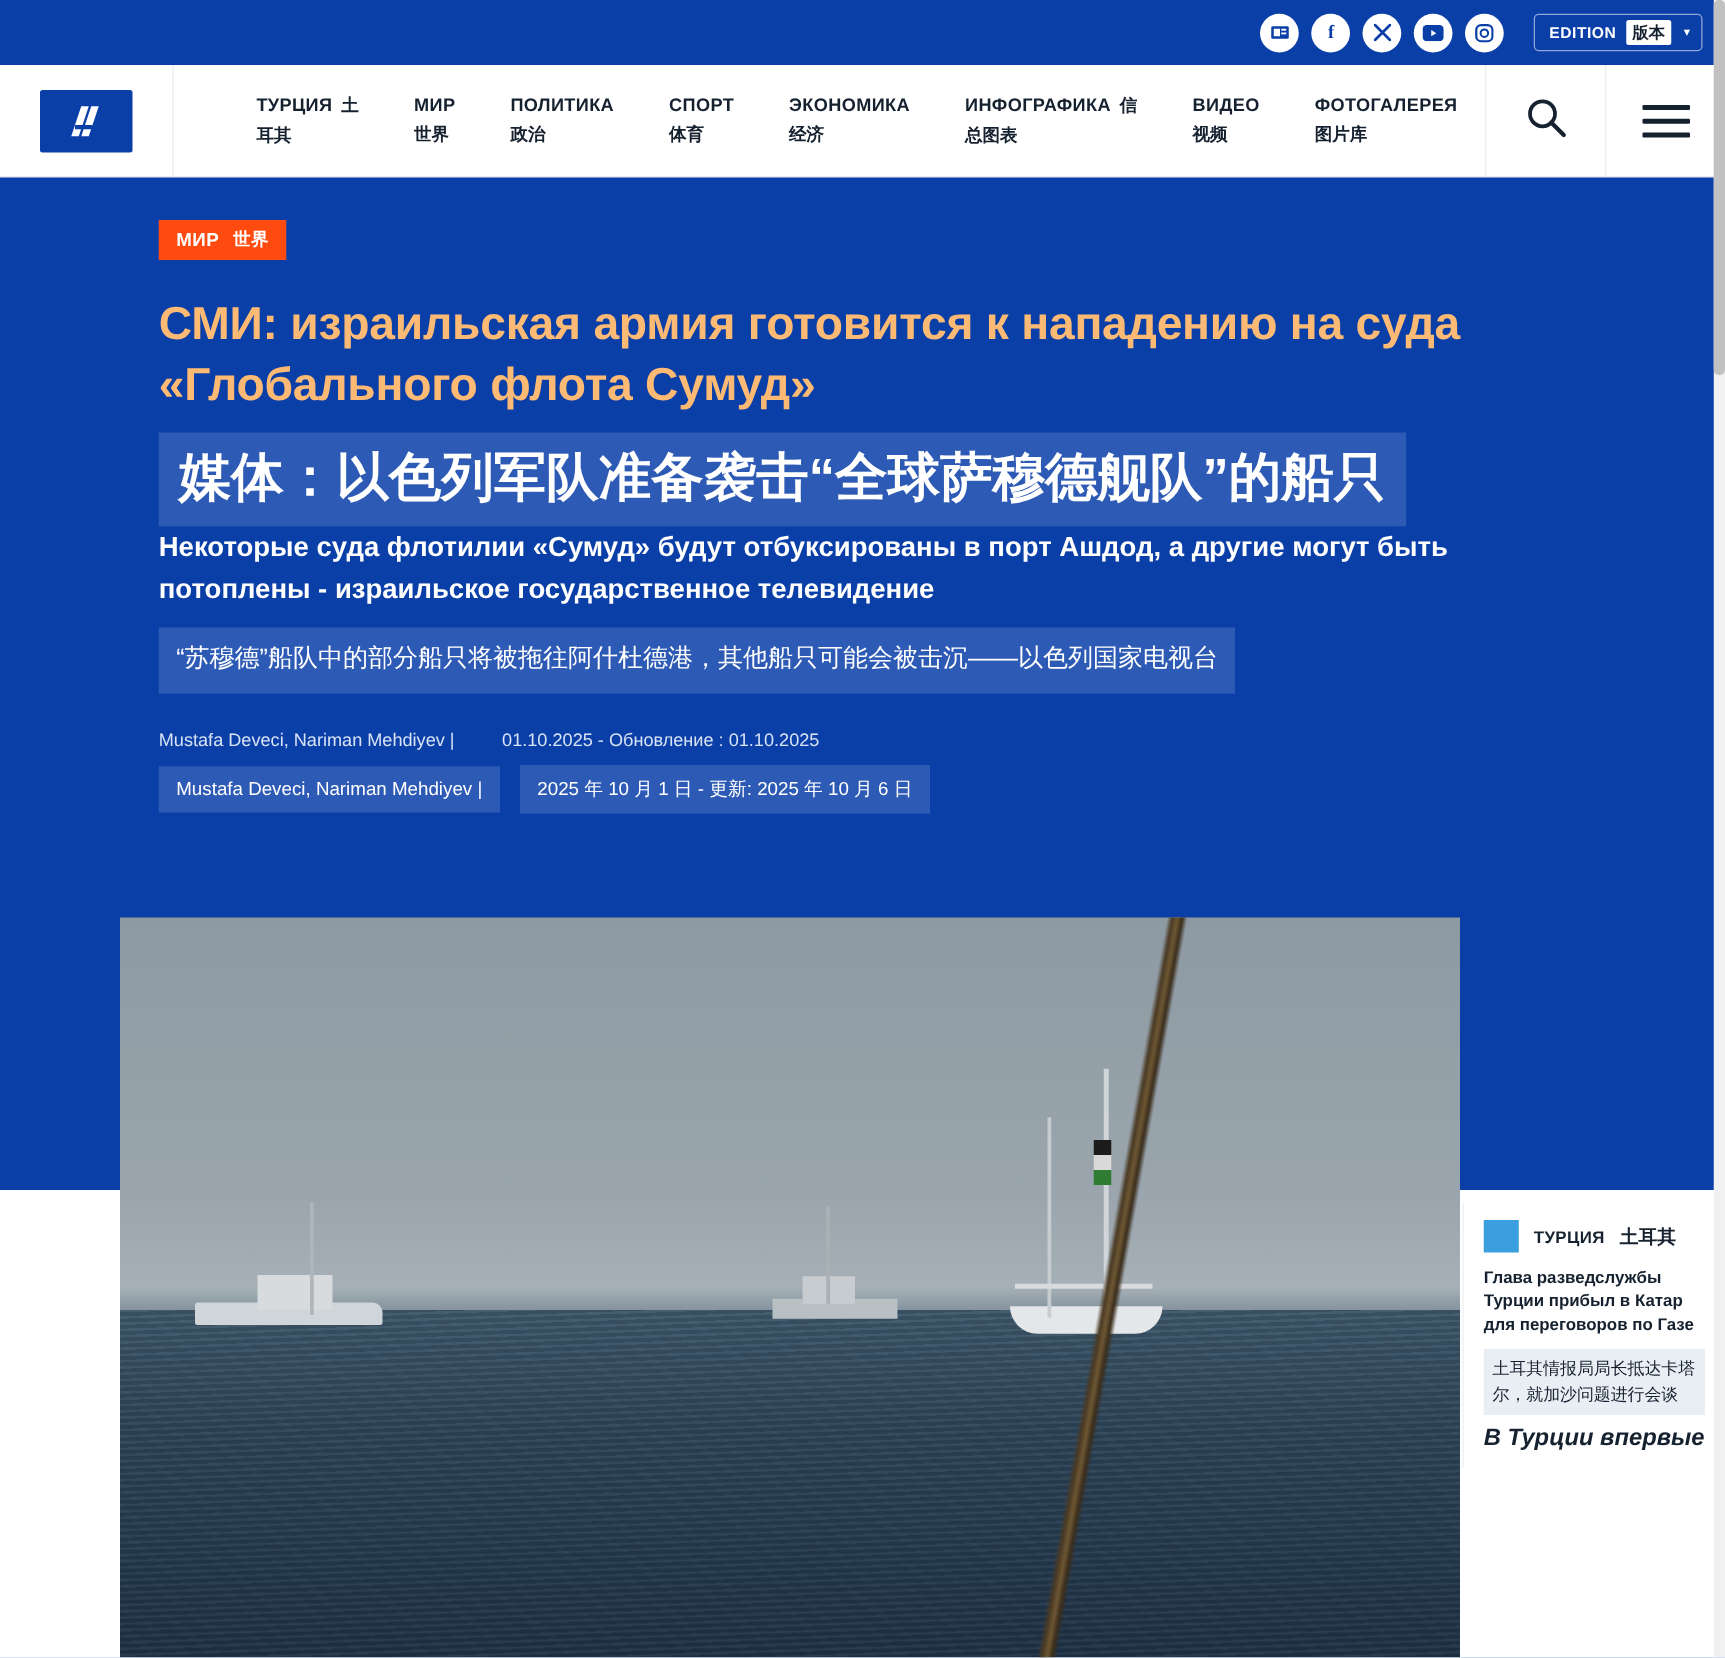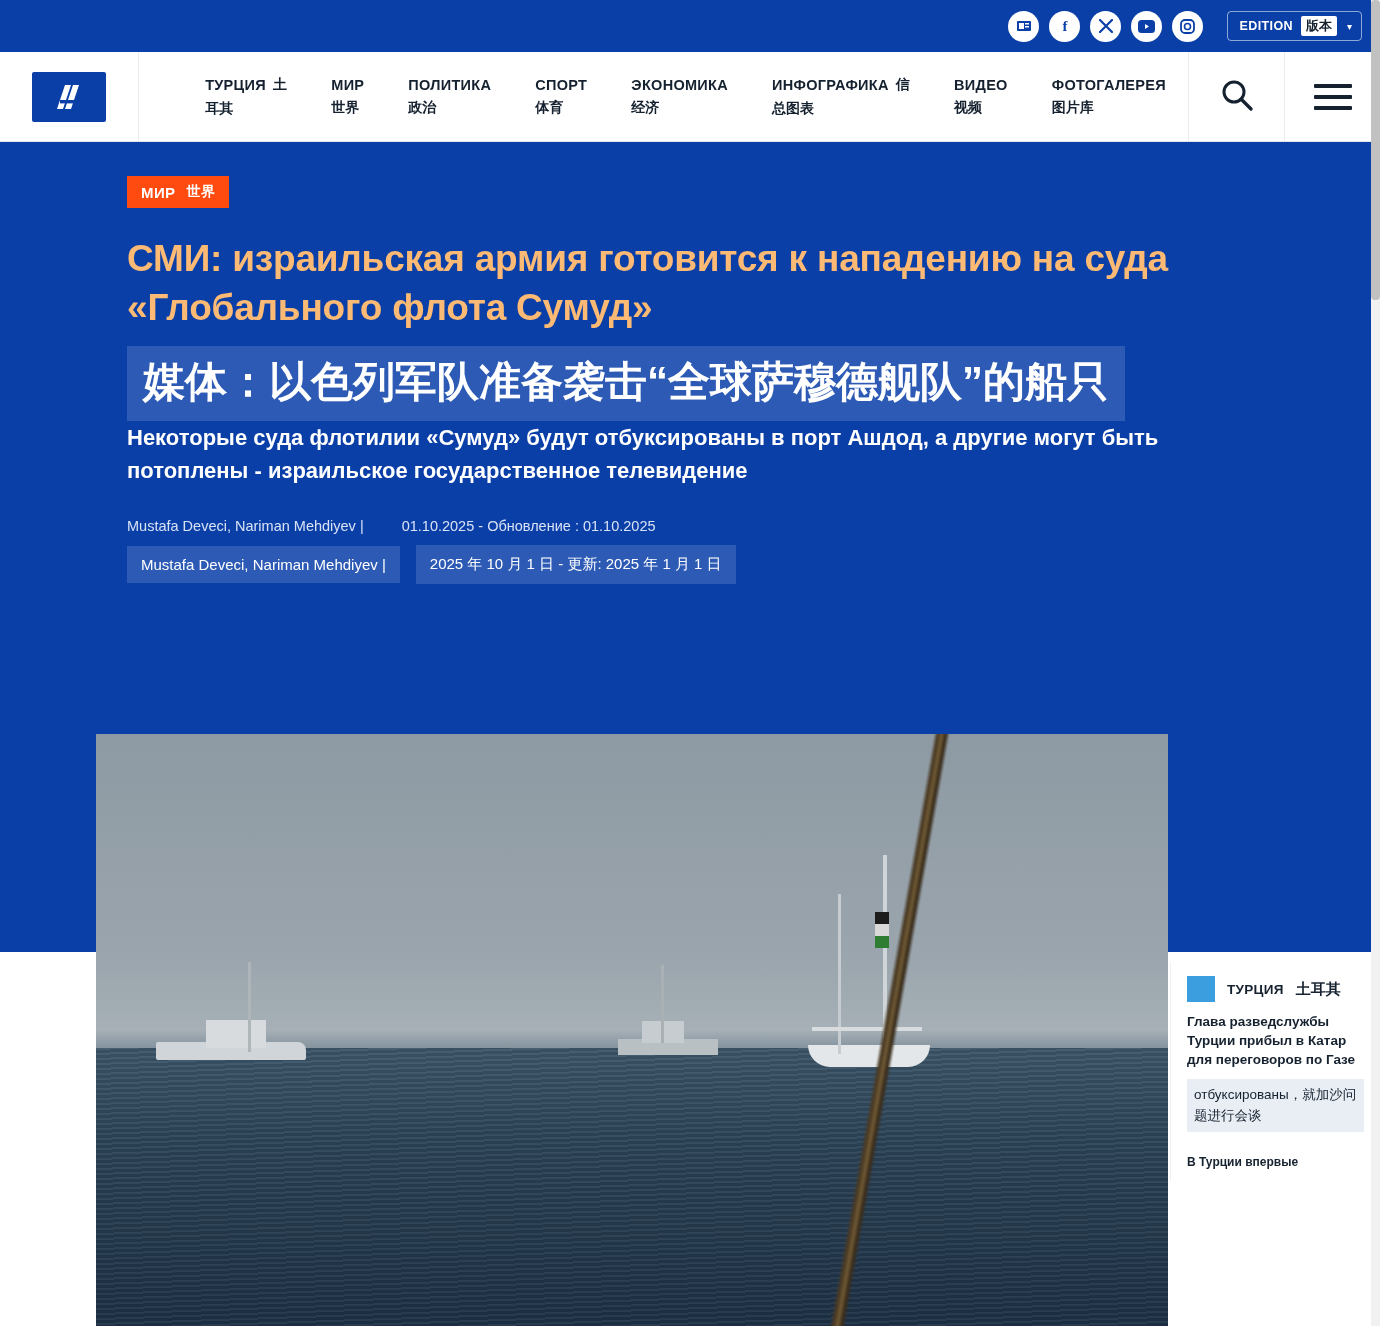--- a/index.html
+++ b/index.html
@@ -322,25 +322,26 @@
   .side-title-cn {
     display: inline-block;
     margin-top: 10px;
     background: #e9eef5;
     color: #16222f;
     font-size: 13.5px;
     line-height: 1.5;
     padding: 6px 7px;
   }
   .side-next {
-    margin-top: 22px;
-    font-size: 12px;
+    margin-top: 6px;
+    font-size: 19px;
     font-weight: bold;
     color: #16222f;
     line-height: 1.4;
+    font-style: italic;
   }
 
   
   .scroll-track {
     position: absolute;
     right: 0; top: 0;
     width: 9px; height: 1326px;
     background: #f1f1f1;
   }
   .scroll-thumb {
@@ -483,28 +484,29 @@
         <div class="cat-badge">
           <span>МИР</span>
           <span class="cn">世界</span>
         </div>
       </div>
 
       <h1 class="headline">СМИ: израильская армия готовится к нападению на суда «Глобального флота Сумуд»</h1>
       <div><span class="headline-cn">媒体：以色列军队准备袭击“全球萨穆德舰队”的船只</span></div>
 
       <p class="subhead">Некоторые суда флотилии «Сумуд» будут отбуксированы в порт Ашдод, а другие могут быть потоплены - израильское государственное телевидение</p>
+      <div><span class="subhead-cn">“苏穆德”船队中的部分船只将被拖往阿什杜德港，其他船只可能会被击沉——以色列国家电视台</span></div>
 
       <div class="byline-row">
         <span class="byline-authors">Mustafa Deveci, Nariman Mehdiyev  |</span>
         <span class="byline-date">01.10.2025 - Обновление : 01.10.2025</span>
       </div>
       <div class="byline-row-cn">
         <span class="cn-chip">Mustafa Deveci, Nariman Mehdiyev |</span>
-        <span class="cn-chip">2025 年 10 月 1 日 - 更新: 2025 年 1 月 1 日</span>
+        <span class="cn-chip">2025 年 10 月 1 日 - 更新: 2025 年 10 月 6 日</span>
       </div>
     </div>
   </div>
 
   <div class="left-white-strip"></div>
 
   <div class="figure">
     <div class="sea-sky"></div>
     <div class="sea"></div>
     <div class="ship ship-a"></div>
@@ -521,21 +523,21 @@
     <div class="rope"></div>
   </div>
 
   <div class="sidebar">
     <div class="side-cat">
       <div class="side-cat-swatch"></div>
       <span class="side-cat-text">ТУРЦИЯ</span>
       <span class="side-cat-cn">土耳其</span>
     </div>
     <div class="side-title">Глава разведслужбы Турции прибыл в Катар для переговоров по Газе</div>
-    <div><span class="side-title-cn">отбуксированы，就加沙问题进行会谈</span></div>
+    <div><span class="side-title-cn">土耳其情报局局长抵达卡塔尔，就加沙问题进行会谈</span></div>
     <div class="side-next">В Турции впервые</div>
   </div>
 
   <div class="scroll-track">
     <div class="scroll-thumb"></div>
   </div>
 
 </div>
 
 </body></html>

